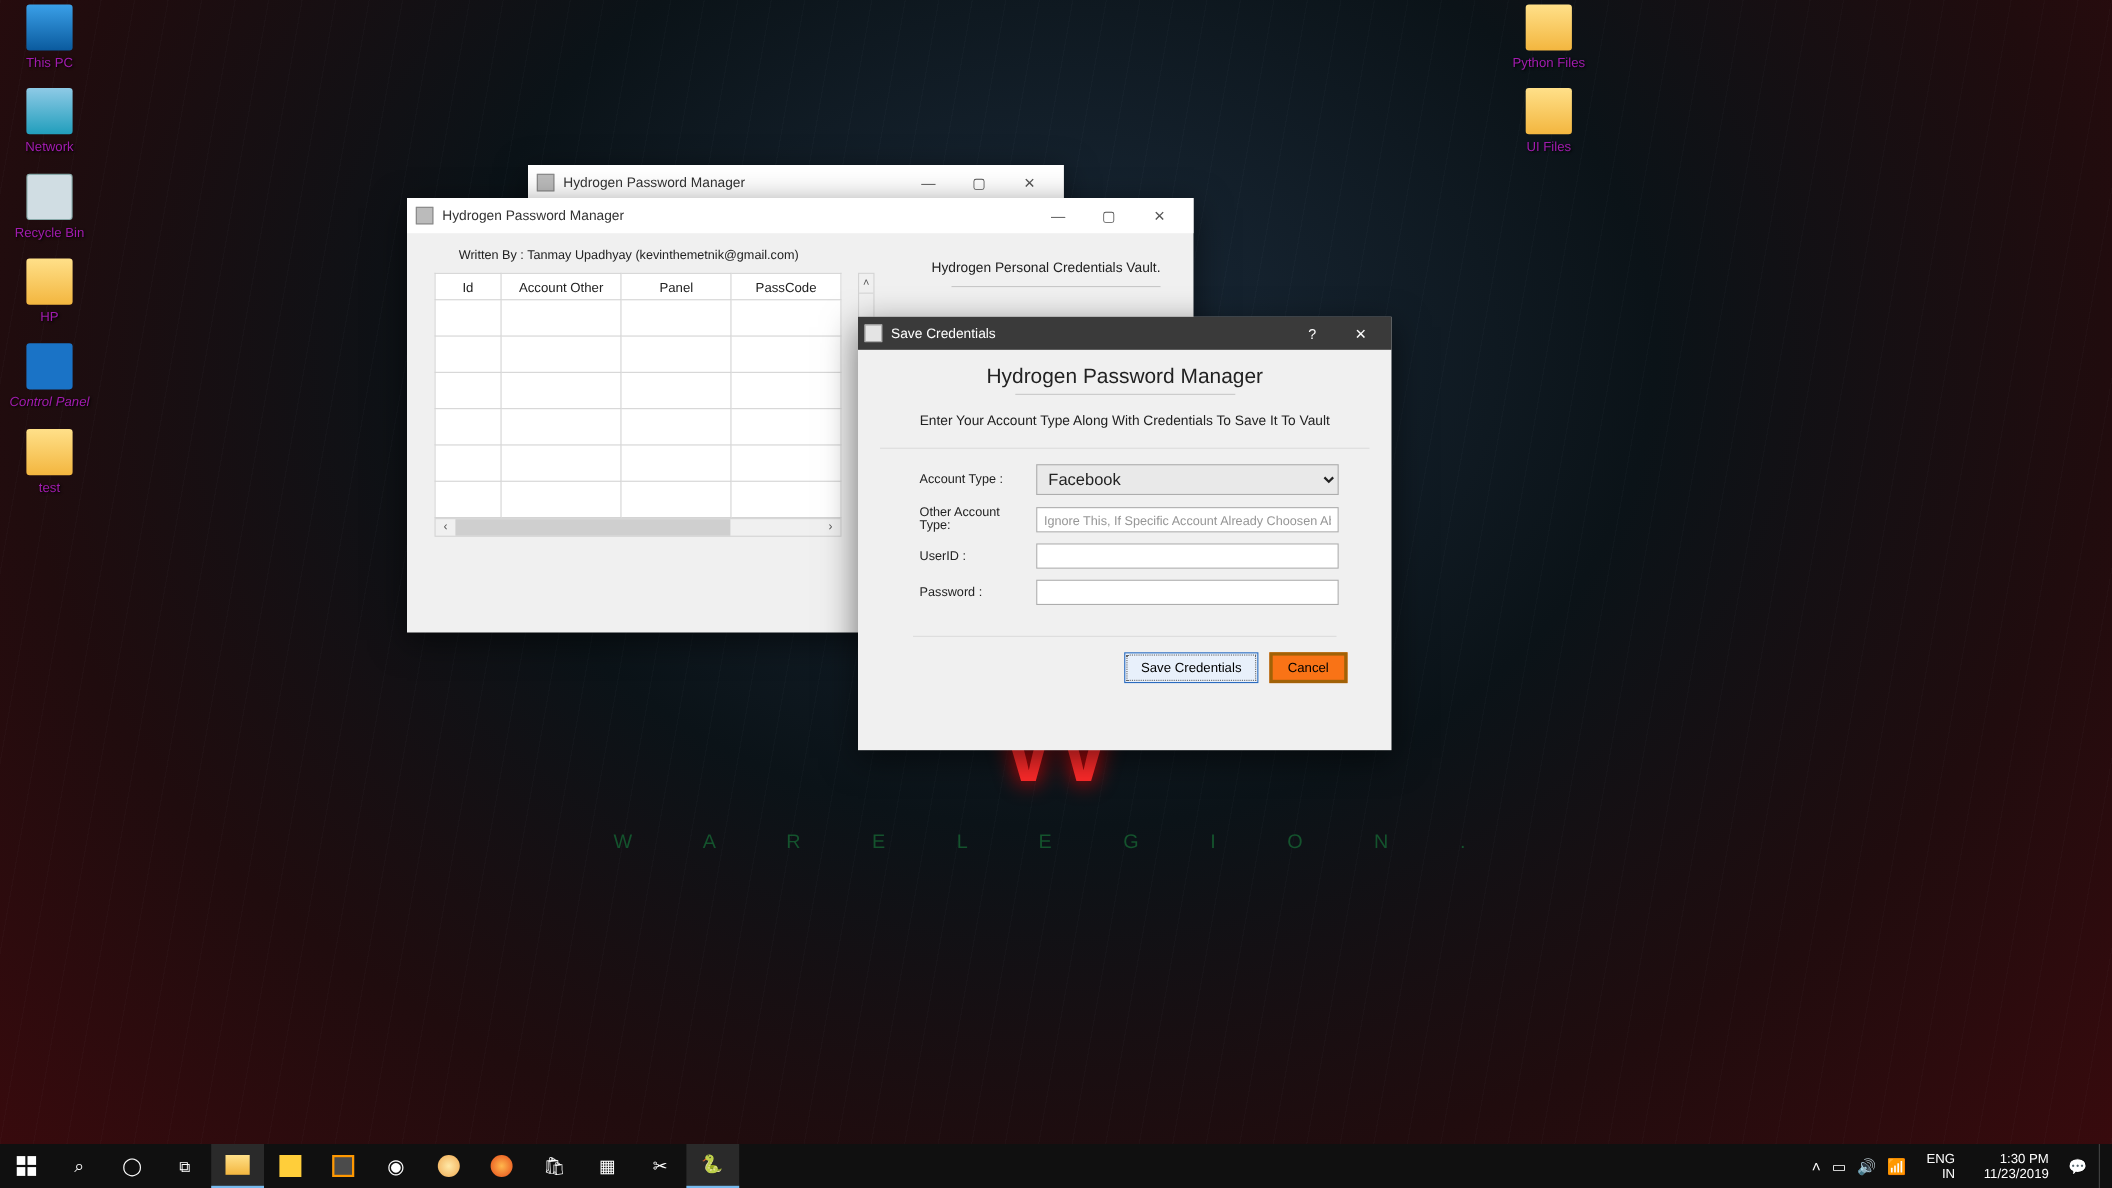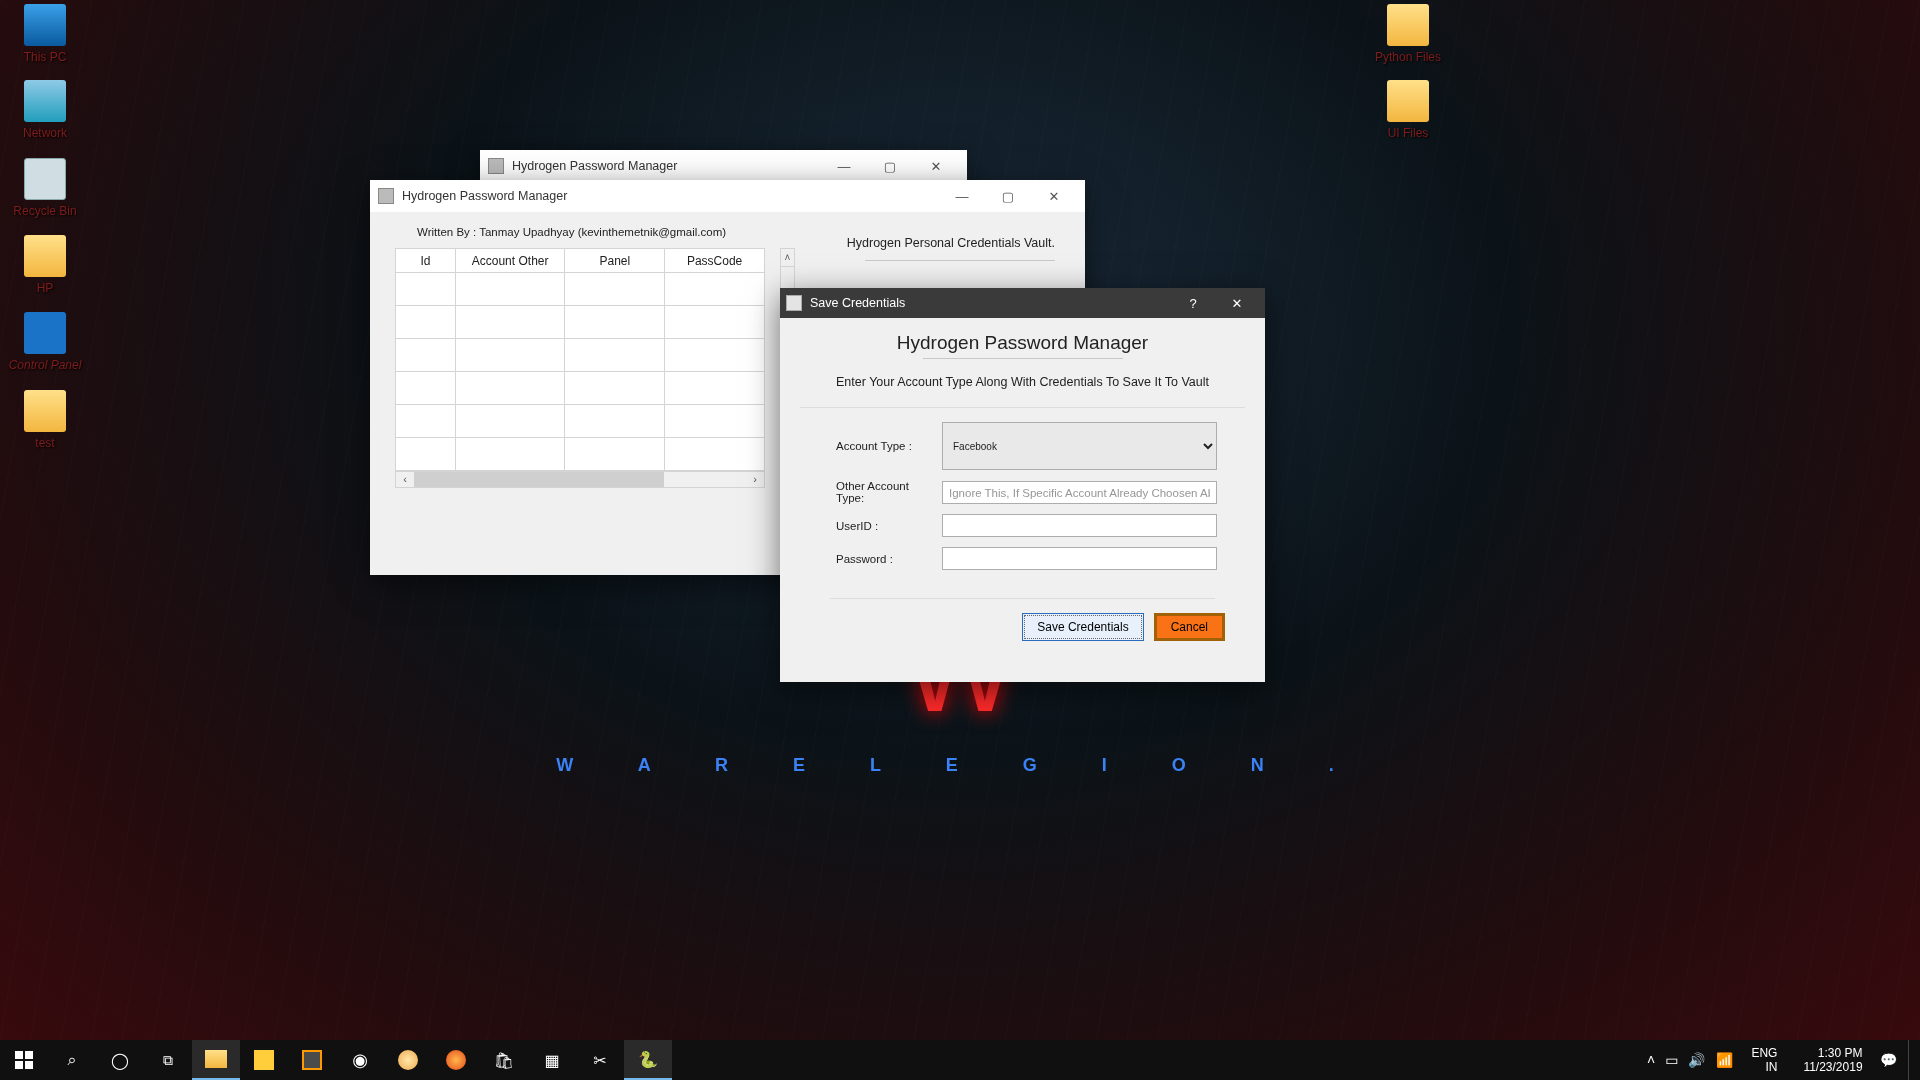--- a/index.html
+++ b/index.html
@@ -5,25 +5,25 @@
   * { box-sizing: border-box; margin: 0; padding: 0; font-family: "Segoe UI", Tahoma, sans-serif; }
   body {
     width: 1920px; height: 1080px; overflow: hidden; position: relative;
     background: radial-gradient(ellipse at 50% 30%, #1a2a3a 0%, #0b1318 40%, #200c0e 70%, #3a0a0d 100%);
     user-select: none;
   }
   
   .rain { position:absolute; inset:0; background:
     repeating-linear-gradient(100deg, rgba(200,220,240,0.02) 0 1px, transparent 1px 30px);
     pointer-events:none; }
-  .legion { position:absolute; left:50%; transform:translateX(-50%); top:755px; color:#3b82f6; letter-spacing:30px; font-size:18px; font-weight:700; }
+  .legion { position:absolute; left:50%; transform:translateX(-50%); top:755px; color:#14532d; letter-spacing:30px; font-size:18px; font-weight:400; }
   .glyph { position:absolute; left:50%; transform:translateX(-50%); top:600px; font-size:120px; color:#ff2a2a; text-shadow:0 0 20px #ff0000; font-weight:100; }
 
   
-  .desktop-icon { position:absolute; width:80px; text-align:center; color:#7f1d1d; font-size:12px; text-shadow:1px 1px 2px #000; }
+  .desktop-icon { position:absolute; width:80px; text-align:center; color:#a21caf; font-size:12px; text-shadow:1px 1px 2px #000; }
   .desktop-icon .ico { width:42px; height:42px; margin:0 auto 4px; border-radius:3px; }
   .di-thispc    { left:5px;  top:4px; }
   .di-network   { left:5px;  top:80px; }
   .di-recycle   { left:5px;  top:158px; }
   .di-hp        { left:5px;  top:235px; }
   .di-cpl       { left:5px;  top:312px;font-style:italic; }
   .di-test      { left:5px;  top:390px; }
   .di-pyfiles   { left:1368px; top:4px; }
   .di-uifiles   { left:1368px; top:80px; }
   .ico-pc     { background:linear-gradient(#3aa0e8,#0a5a9e); }
@@ -67,21 +67,21 @@
   .dlg-body { padding:12px 20px 10px; }
   .dlg-h1 { text-align:center; font-size:19px; font-weight:400; color:#222; margin:2px 0 4px;}
   .dlg-hr { width:200px; margin:4px auto 16px; border:0; border-top:1px solid #c8c8c8;}
   .dlg-sub { text-align:center; font-size:12.5px; color:#222; margin-bottom:18px;}
   .dlg-sep { border:0; border-top:1px solid #dcdcdc; margin:0 0 14px;}
   .form-grid { display:grid; grid-template-columns:100px 1fr; row-gap:10px; column-gap:6px; align-items:center; padding:0 28px 0 36px;}
   .form-grid label{ font-size:11.5px; color:#222; }
   select,input[type=text],input[type=password]{
     width:100%; border:1px solid #adadad; background:#fff; font-size:13px; padding:3px 6px; color:#222;
   }
-  select{ height:48px; font-size:10px; background:#e9e9e9; }
+  select{ height:28px; font-size:15px; background:#e9e9e9; }
   input::placeholder{ color:#969696; font-size:11.5px; }
   .form-bottom-sep{ border:0;border-top:1px solid #dcdcdc; margin:28px 30px 14px;}
   .btnrow { display:flex; justify-content:flex-end; gap:10px; padding:0 20px 0 0;}
   button.dlgaction { font-size:12px; padding:4px 14px; border:3px solid #a16207; background:#f97316; }
   button.primary { border:1px solid #2a6bbf; background:#e8f0fb; outline:1px dotted #666; outline-offset:-3px;}
 
   
   .taskbar { position:absolute; left:0; right:0; bottom:0; height:40px; background:#101010; display:flex; align-items:center; color:#fff; font-size:12px; }
   .tbtn { width:48px; height:40px; display:flex; align-items:center; justify-content:center; }
   .tbtn.active { background:#2a2a2a; border-bottom:2px solid #76b9ed;}

